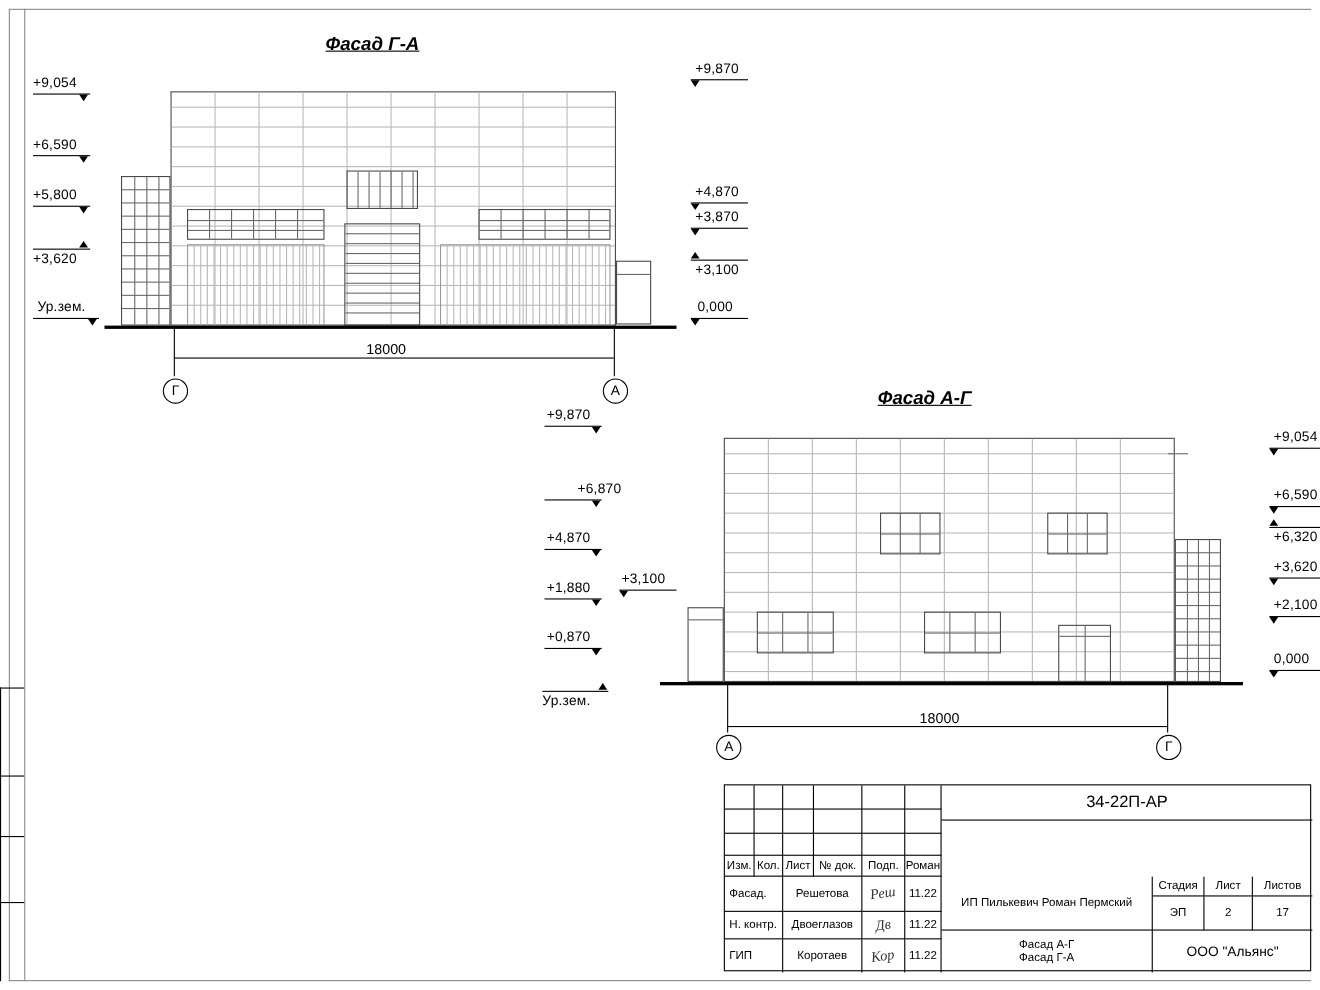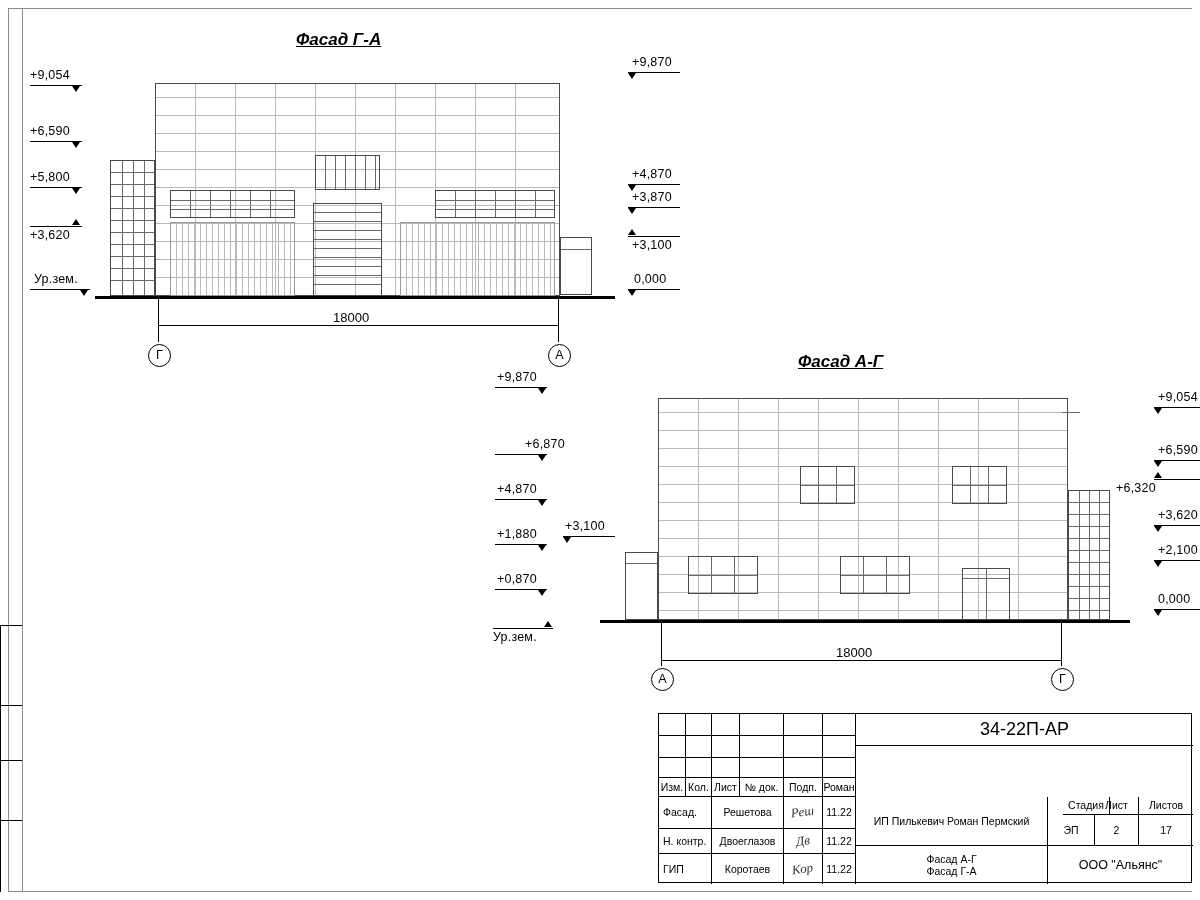--- a/index.html
+++ b/index.html
@@ -425,21 +425,21 @@
   <div class="tick-down" style="left:563px; top:537px;"></div>
 
   <div class="lvl-label" style="left:1158px; top:390px;">+9,054</div>
   <div class="lvl-underline" style="left:1154px; top:407px; width:46px;"></div>
   <div class="tick-down" style="left:1154px; top:408px;"></div>
 
   <div class="lvl-label" style="left:1158px; top:443px;">+6,590</div>
   <div class="lvl-underline" style="left:1154px; top:460px; width:46px;"></div>
   <div class="tick-down" style="left:1154px; top:461px;"></div>
 
-  <div class="lvl-label" style="left:1116px; top:481px;">+6,320</div>
+  <div class="lvl-label" style="left:1158px; top:481px;">+6,320</div>
   <div class="lvl-underline" style="left:1154px; top:479px; width:46px;"></div>
   <div class="tick-up" style="left:1154px; top:472px;"></div>
 
   <div class="lvl-label" style="left:1158px; top:508px;">+3,620</div>
   <div class="lvl-underline" style="left:1154px; top:525px; width:46px;"></div>
   <div class="tick-down" style="left:1154px; top:526px;"></div>
 
   <div class="lvl-label" style="left:1158px; top:543px;">+2,100</div>
   <div class="lvl-underline" style="left:1154px; top:560px; width:46px;"></div>
   <div class="tick-down" style="left:1154px; top:561px;"></div>
@@ -499,26 +499,26 @@
     </div>
     <div class="tb-cell" style="left:164px; top:115px; width:33px; height:25px;">11.22</div>
 
     <div class="tb-cell nb" style="left:0px; top:140px; width:53px; height:30px; justify-content:flex-start; padding-left:4px;">ГИП</div>
     <div class="tb-cell nb" style="left:53px; top:140px; width:72px; height:30px;">Коротаев</div>
     <div class="tb-cell nb" style="left:125px; top:140px; width:39px; height:30px;">
       <span class="sig">Кор</span>
     </div>
     <div class="tb-cell nb" style="left:164px; top:140px; width:33px; height:30px;">11.22</div>
 
-    <div class="tb-cell" style="left:197px; top:0px; width:337px; height:32px; font-size:18px; border-right:none;">34-22П-АР</div>
+    <div class="tb-cell" style="left:197px; top:0px; width:337px; height:32px; font-size:15px; border-right:none;">34-22П-АР</div>
 
 
     <div class="tb-cell" style="left:197px; top:83px; width:192px; height:49px; font-size:10.5px;">ИП Пилькевич Роман Пермский</div>
 
-    <div class="tb-cell" style="left:404px; top:83px; width:47px; height:18px;">Стадия</div>
+    <div class="tb-cell" style="left:389px; top:83px; width:47px; height:18px;">Стадия</div>
     <div class="tb-cell" style="left:436px; top:83px; width:44px; height:18px;">Лист</div>
     <div class="tb-cell" style="left:480px; top:83px; width:54px; height:18px; border-right:none;">Листов</div>
 
     <div class="tb-cell" style="left:389px; top:101px; width:47px; height:31px;">ЭП</div>
     <div class="tb-cell" style="left:436px; top:101px; width:44px; height:31px;">2</div>
     <div class="tb-cell" style="left:480px; top:101px; width:54px; height:31px; border-right:none;">17</div>
 
     <div class="tb-cell nb" style="left:197px; top:132px; width:192px; height:38px; flex-direction:column; font-size:10.5px;">
       <span>Фасад А-Г</span>
       <span>Фасад Г-А</span>

